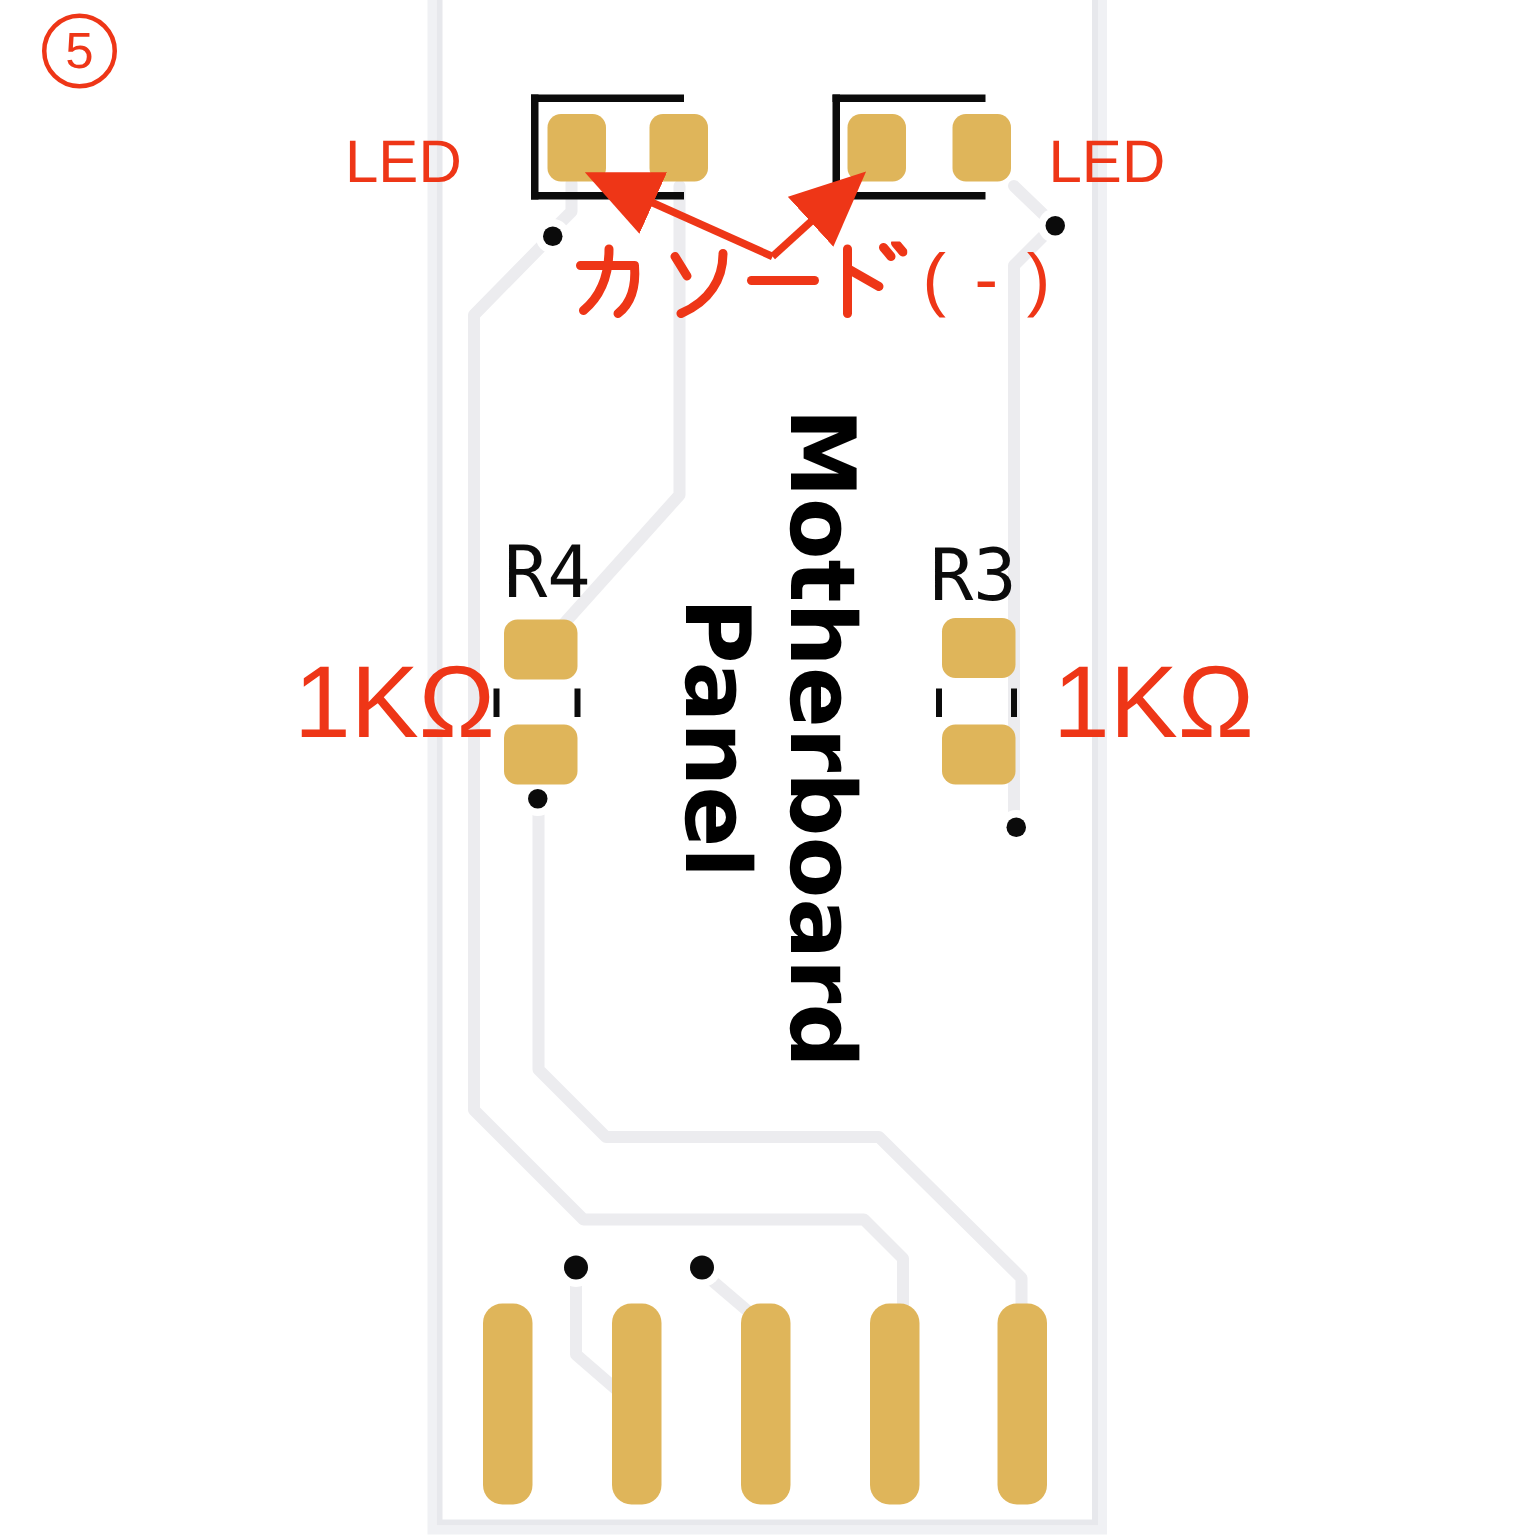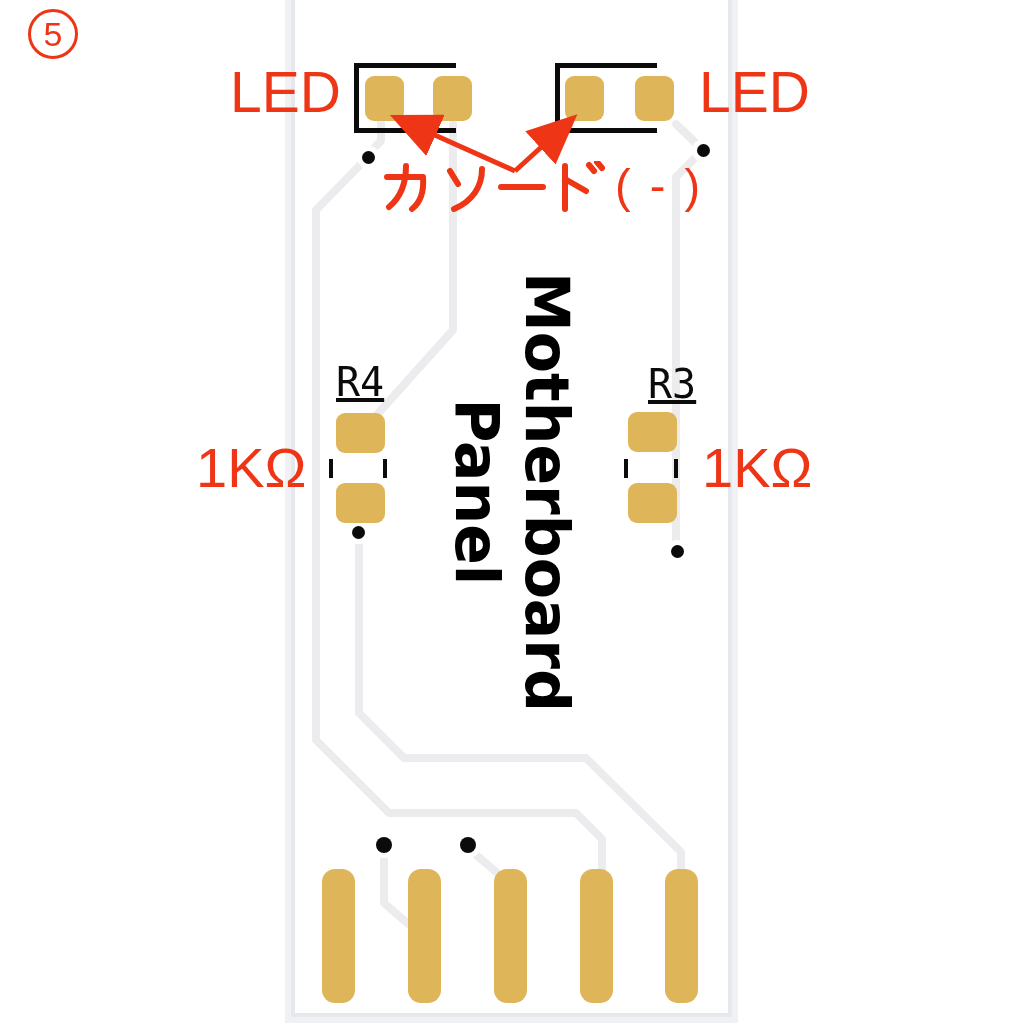--- a/index.html
+++ b/index.html
@@ -30,32 +30,32 @@
 
   
   .bracket{position:absolute;width:97px;height:60px;z-index:4;
            border-top:5px solid #0b0b0b;border-left:5px solid #0b0b0b;
            border-bottom:5px solid #0b0b0b;}
   .tick{position:absolute;width:4px;height:19px;background:#0b0b0b;z-index:4;}
 
   .silk{position:absolute;color:#0b0b0b;z-index:5;
         font-family:"DejaVu Sans Mono",monospace;white-space:nowrap;}
   .silk.big{font-size:54px;line-height:56px;}
-  .silk.mid{font-size:40px;line-height:44px;text-decoration:underline;}
+  .silk.mid{font-size:48px;line-height:44px;}
 
   .boardtitle{position:absolute;left:272px;top:422px;width:480px;height:140px;
               transform:rotate(90deg);z-index:5;text-align:center;
               font-family:"DejaVu Sans",sans-serif;font-weight:700;
               font-size:60px;line-height:70px;color:#000;}
 
   
   .red{position:absolute;color:#ee3617;z-index:7;white-space:nowrap;
        font-family:"Liberation Sans",sans-serif;}
-  .red.led{font-size:57px;line-height:52px;}
-  .red.ohm{font-size:56px;line-height:52px;}
+  .red.led{font-size:40px;line-height:52px;margin-top:16px;}
+  .red.ohm{font-size:68px;line-height:52px;}
   .badge{position:absolute;left:28px;top:9px;width:44px;height:44px;
          border:3px solid #ee3617;border-radius:50%;z-index:7;
          display:flex;align-items:center;justify-content:center;
          color:#ee3617;font-size:34px;font-family:"Liberation Sans",sans-serif;}
   .cathode{position:absolute;left:383px;top:161px;z-index:7;display:flex;
            align-items:flex-start;gap:10px;}
   .cathode .suffix{color:#ee3617;font-size:47px;line-height:50px;
                    letter-spacing:3px;font-family:"Liberation Sans",sans-serif;}
 </style>
 </head>
@@ -100,21 +100,21 @@
   <div class="pad finger" style="left:665px;"></div>
 
   <div class="bracket" style="left:354px;top:63px;"></div>
   <div class="bracket" style="left:555px;top:63px;"></div>
   <div class="tick" style="left:329px;top:459px;"></div>
   <div class="tick" style="left:383px;top:459px;"></div>
   <div class="tick" style="left:624px;top:459px;"></div>
   <div class="tick" style="left:674px;top:459px;"></div>
 
   <div class="silk mid" style="left:336px;top:360px;">R4</div>
-  <div class="silk mid" style="left:648px;top:362px;">R3</div>
+  <div class="silk mid" style="left:620px;top:362px;">R3</div>
 
   <div class="boardtitle">
     <div>Motherboard</div>
     <div>Panel</div>
   </div>
 
   <div class="badge">
     <span>5</span>
   </div>
 

